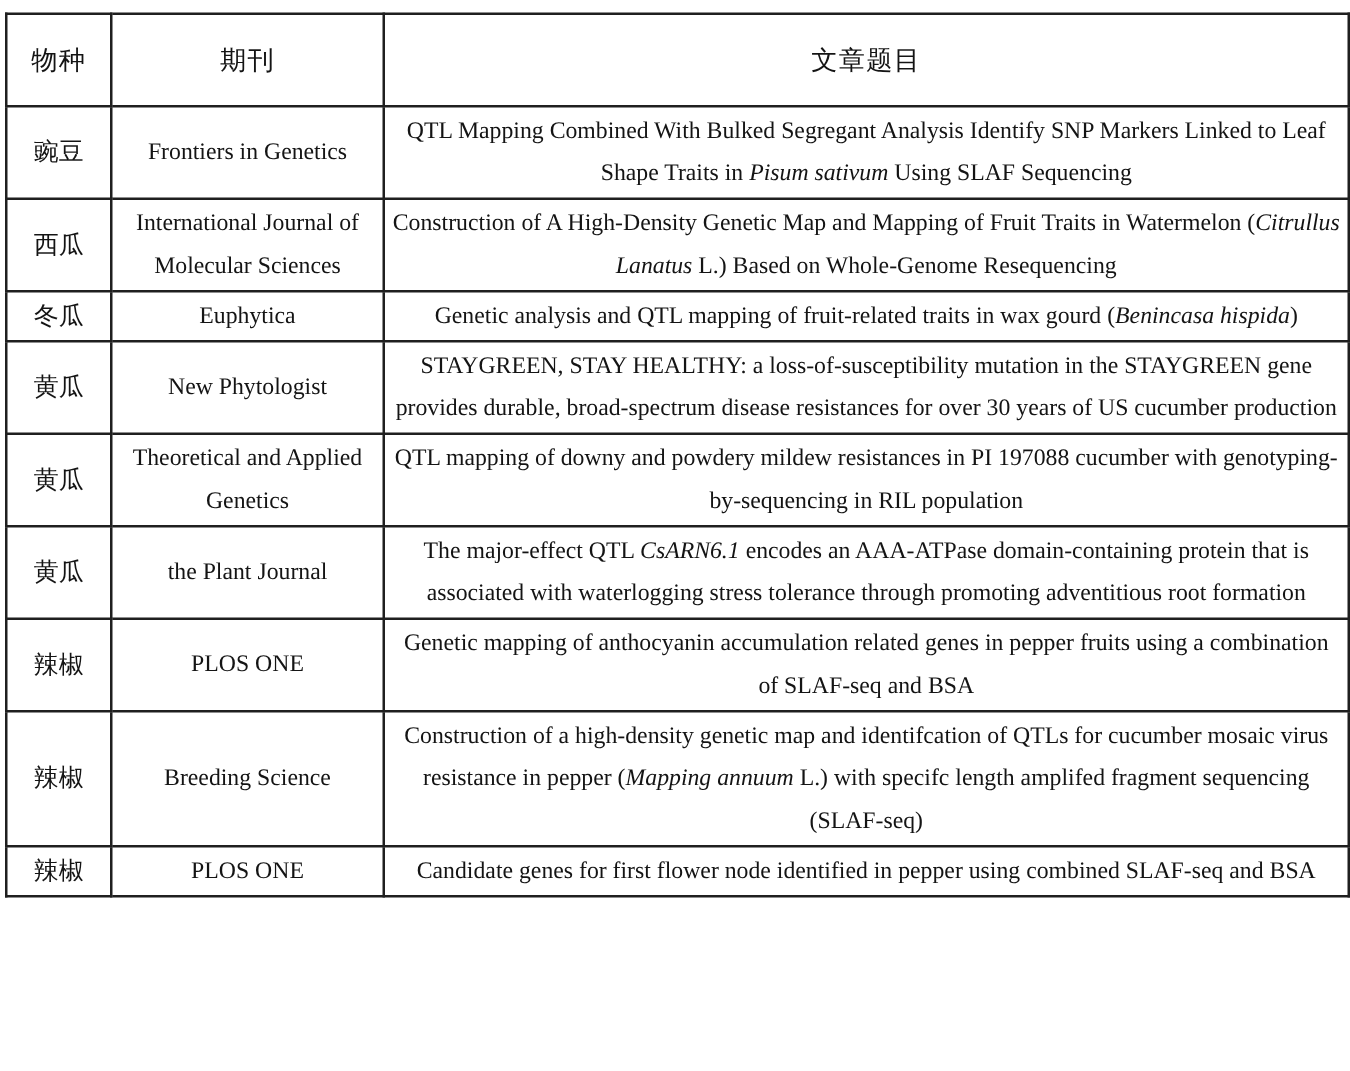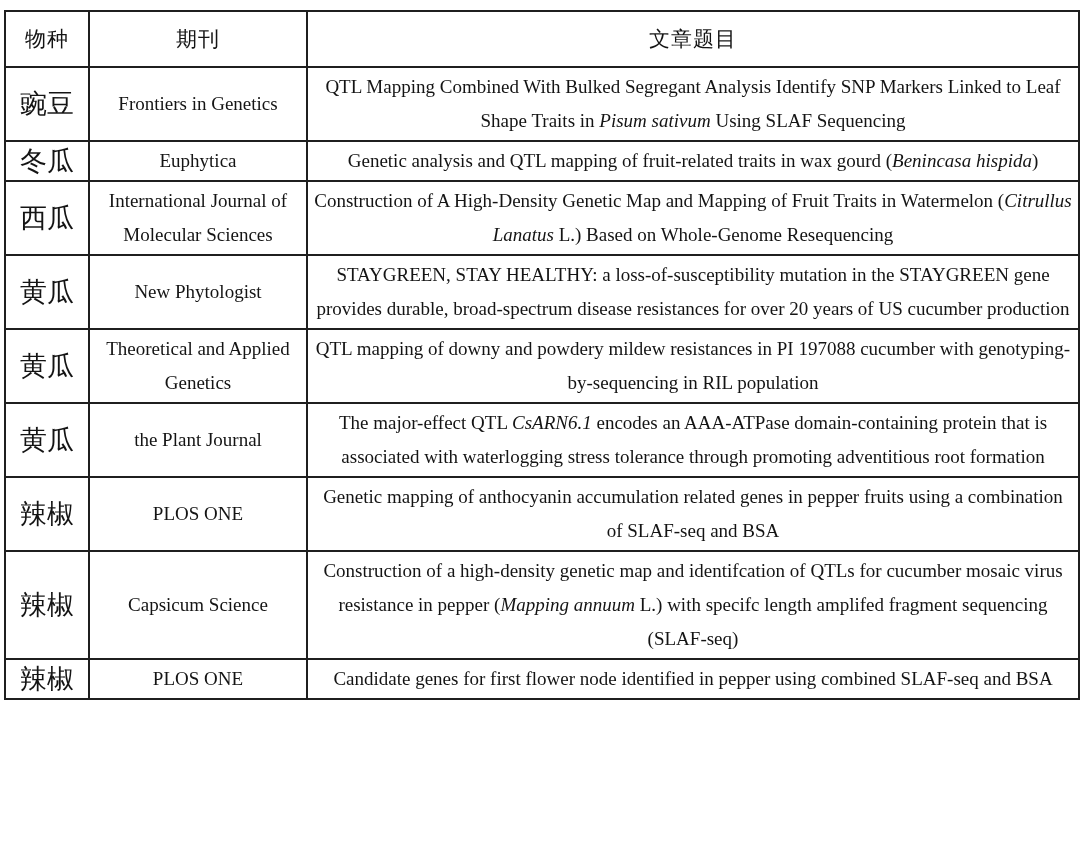--- a/index.html
+++ b/index.html
@@ -29,34 +29,34 @@
   col.col-species { width: 84px; }
   col.col-journal { width: 218px; }
   col.col-title   { width: 772px; }
   th, td {
     border: 2px solid var(--border);
     vertical-align: middle;
     text-align: center;
     background: var(--background);
   }
   thead th {
-    height: 56px;
+    height: 74px;
     font-size: 21px;
     font-weight: normal;
     font-family: "Liberation Sans", "DejaVu Sans", sans-serif;
     letter-spacing: 1px;
   }
   td {
     padding: 2px 6px;
     font-size: 19px;
     line-height: 34px;
   }
   td.species {
     font-family: "Liberation Sans", "DejaVu Sans", sans-serif;
-    font-size: 27px;
+    font-size: 20px;
   }
   td.title { padding: 2px 5px; }
   .italic { font-style: italic; }
 </style>
 </head>
 <body>
 
 <div class="page">
   <table class="articles">
     <colgroup>
@@ -71,52 +71,52 @@
         <th>文章题目</th>
       </tr>
     </thead>
     <tbody>
         <tr>
     <td class="species">豌豆</td>
     <td class="journal">Frontiers in Genetics</td>
     <td class="title"><span>QTL Mapping Combined With Bulked Segregant Analysis Identify SNP Markers Linked to Leaf Shape Traits in </span><span class="italic">Pisum sativum</span><span> Using SLAF Sequencing</span></td>
   </tr>
         <tr>
+    <td class="species">西瓜</td>
+    <td class="journal">International Journal of Molecular Sciences</td>
+    <td class="title"><span>Construction of A High-Density Genetic Map and Mapping of Fruit Traits in Watermelon (</span><span class="italic">Citrullus Lanatus</span><span> L.) Based on Whole-Genome Resequencing</span></td>
+  </tr>
+        <tr>
     <td class="species">冬瓜</td>
     <td class="journal">Euphytica</td>
     <td class="title"><span>Genetic analysis and QTL mapping of fruit-related traits in wax gourd (</span><span class="italic">Benincasa hispida</span><span>)</span></td>
   </tr>
         <tr>
-    <td class="species">西瓜</td>
-    <td class="journal">International Journal of Molecular Sciences</td>
-    <td class="title"><span>Construction of A High-Density Genetic Map and Mapping of Fruit Traits in Watermelon (</span><span class="italic">Citrullus Lanatus</span><span> L.) Based on Whole-Genome Resequencing</span></td>
-  </tr>
-        <tr>
     <td class="species">黄瓜</td>
     <td class="journal">New Phytologist</td>
-    <td class="title"><span>STAYGREEN, STAY HEALTHY: a loss-of-susceptibility mutation in the STAYGREEN gene provides durable, broad-spectrum disease resistances for over 20 years of US cucumber production</span></td>
+    <td class="title"><span>STAYGREEN, STAY HEALTHY: a loss-of-susceptibility mutation in the STAYGREEN gene provides durable, broad-spectrum disease resistances for over 30 years of US cucumber production</span></td>
   </tr>
         <tr>
     <td class="species">黄瓜</td>
     <td class="journal">Theoretical and Applied Genetics</td>
     <td class="title"><span>QTL mapping of downy and powdery mildew resistances in PI 197088 cucumber with genotyping-by-sequencing in RIL population</span></td>
   </tr>
         <tr>
     <td class="species">黄瓜</td>
     <td class="journal">the Plant Journal</td>
     <td class="title"><span>The major-effect QTL </span><span class="italic">CsARN6.1</span><span> encodes an AAA-ATPase domain-containing protein that is associated with waterlogging stress tolerance through promoting adventitious root formation</span></td>
   </tr>
         <tr>
     <td class="species">辣椒</td>
     <td class="journal">PLOS ONE</td>
     <td class="title"><span>Genetic mapping of anthocyanin accumulation related genes in pepper fruits using a combination of SLAF-seq and BSA</span></td>
   </tr>
         <tr>
     <td class="species">辣椒</td>
-    <td class="journal">Capsicum Science</td>
+    <td class="journal">Breeding Science</td>
     <td class="title"><span>Construction of a high-density genetic map and identifcation of QTLs for cucumber mosaic virus resistance in pepper (</span><span class="italic">Mapping annuum</span><span> L.) with specifc length amplifed fragment sequencing (SLAF-seq)</span></td>
   </tr>
         <tr>
     <td class="species">辣椒</td>
     <td class="journal">PLOS ONE</td>
     <td class="title"><span>Candidate genes for first flower node identified in pepper using combined SLAF-seq and BSA</span></td>
   </tr>
       </tbody>
   </table>
 </div>

